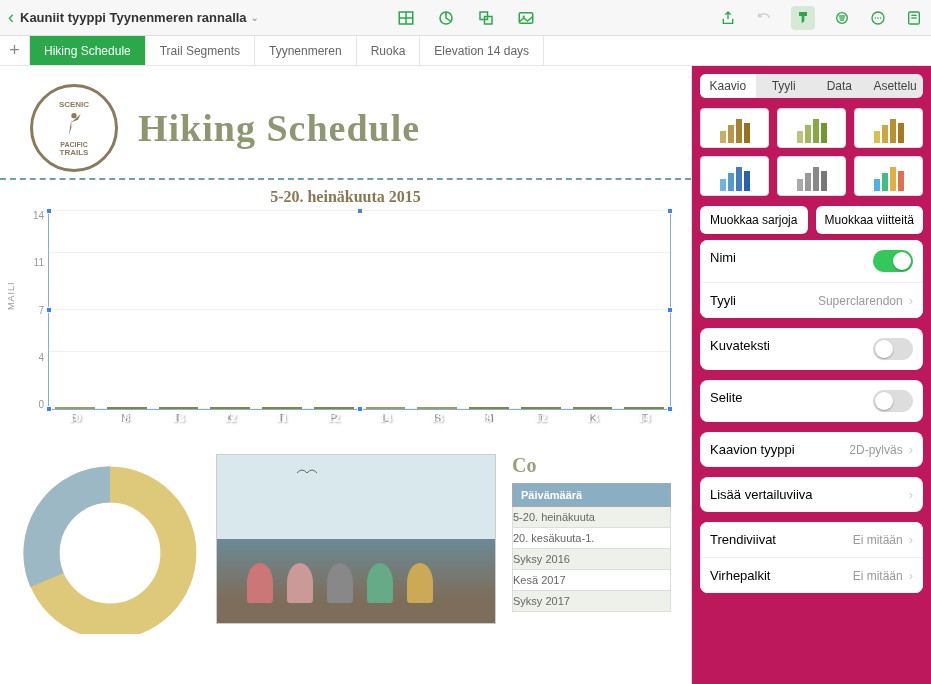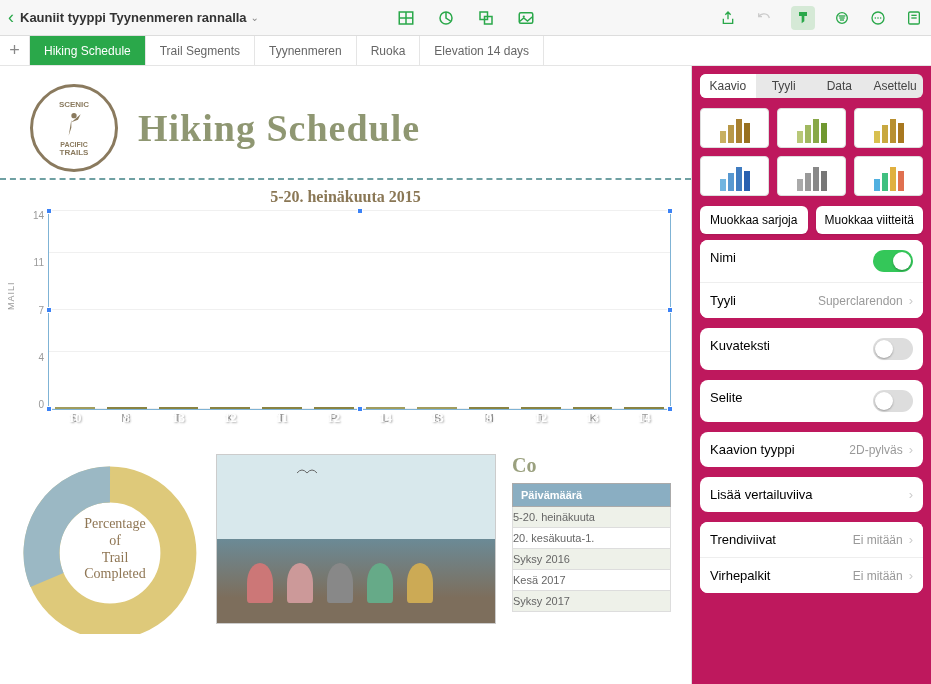--- a/index.html
+++ b/index.html
@@ -275,21 +275,20 @@
           <span>T</span>
         </div>
     </div>
 
     <div class="lower-row">
       <div class="donut-wrap">
         <svg width="180" height="180" viewBox="0 0 100 100">
           <circle cx="50" cy="55" r="38" fill="none" stroke="#dec97a" stroke-width="20"></circle>
           <path d="M50 17 A38 38 0 0 0 15 70" fill="none" stroke="#9bb8c4" stroke-width="20"></path>
         </svg>
-        <div class="donut-label" id="donut-label">Percentage<br>of<br>Trail<br>Completed</div>
       </div>
       <div class="photo">
         <svg style="position:absolute;top:12px;left:80px;" width="20" height="12" viewBox="0 0 20 12">
             <path d="M0 6 Q5 0 10 6 Q15 0 20 6" fill="none" stroke="#666" stroke-width="1"></path>
           </svg>
         <div class="people">
           <div class="person" style="background:#c77;"></div>
           <div class="person" style="background:#c99;"></div>
           <div class="person" style="background:#888;"></div>
           <div class="person" style="background:#6a8;"></div>

